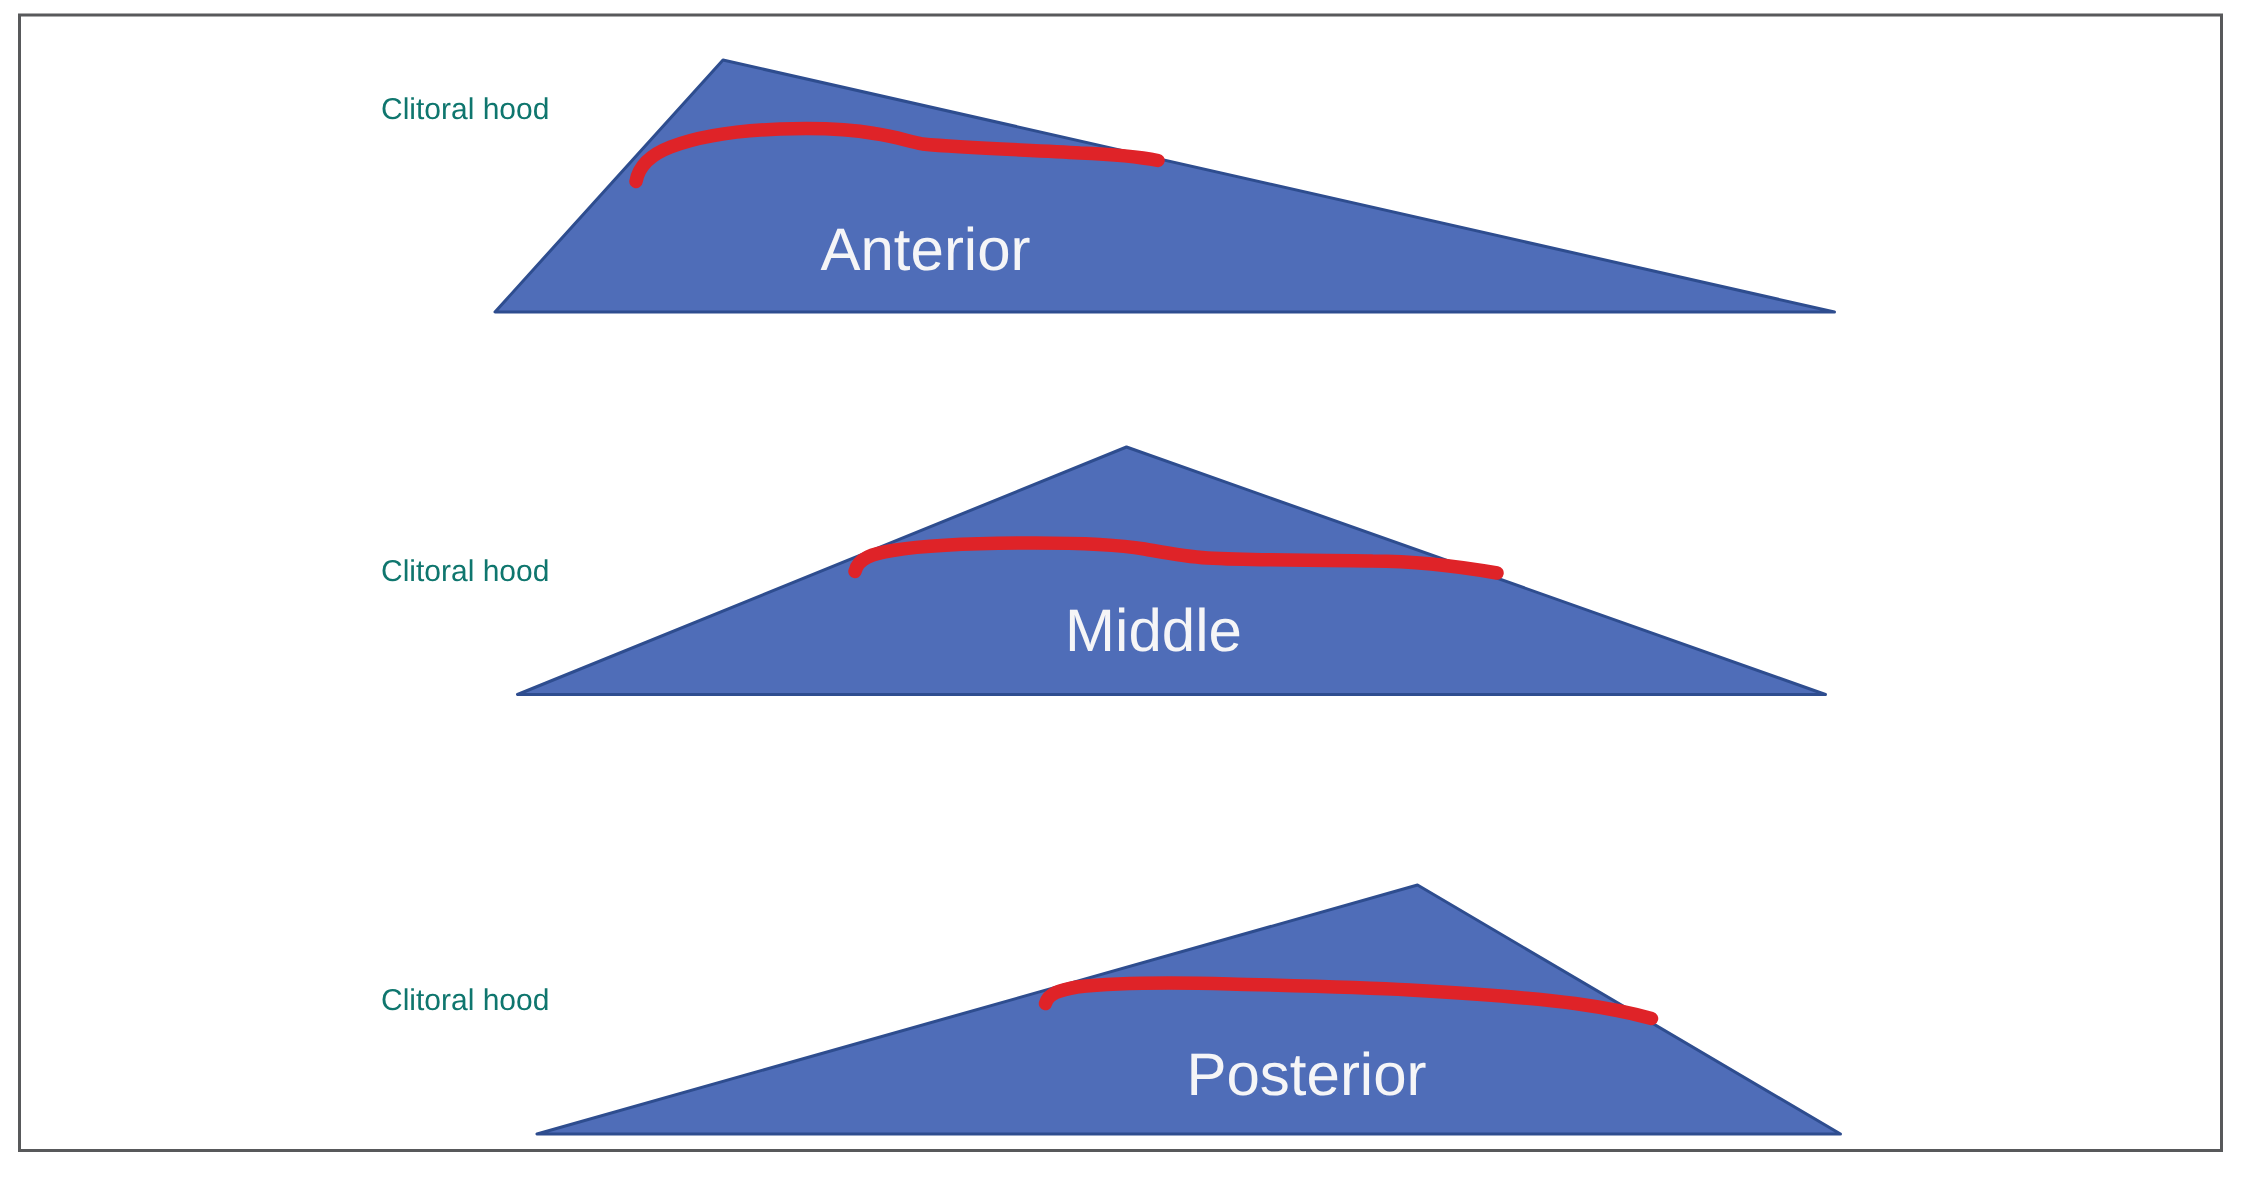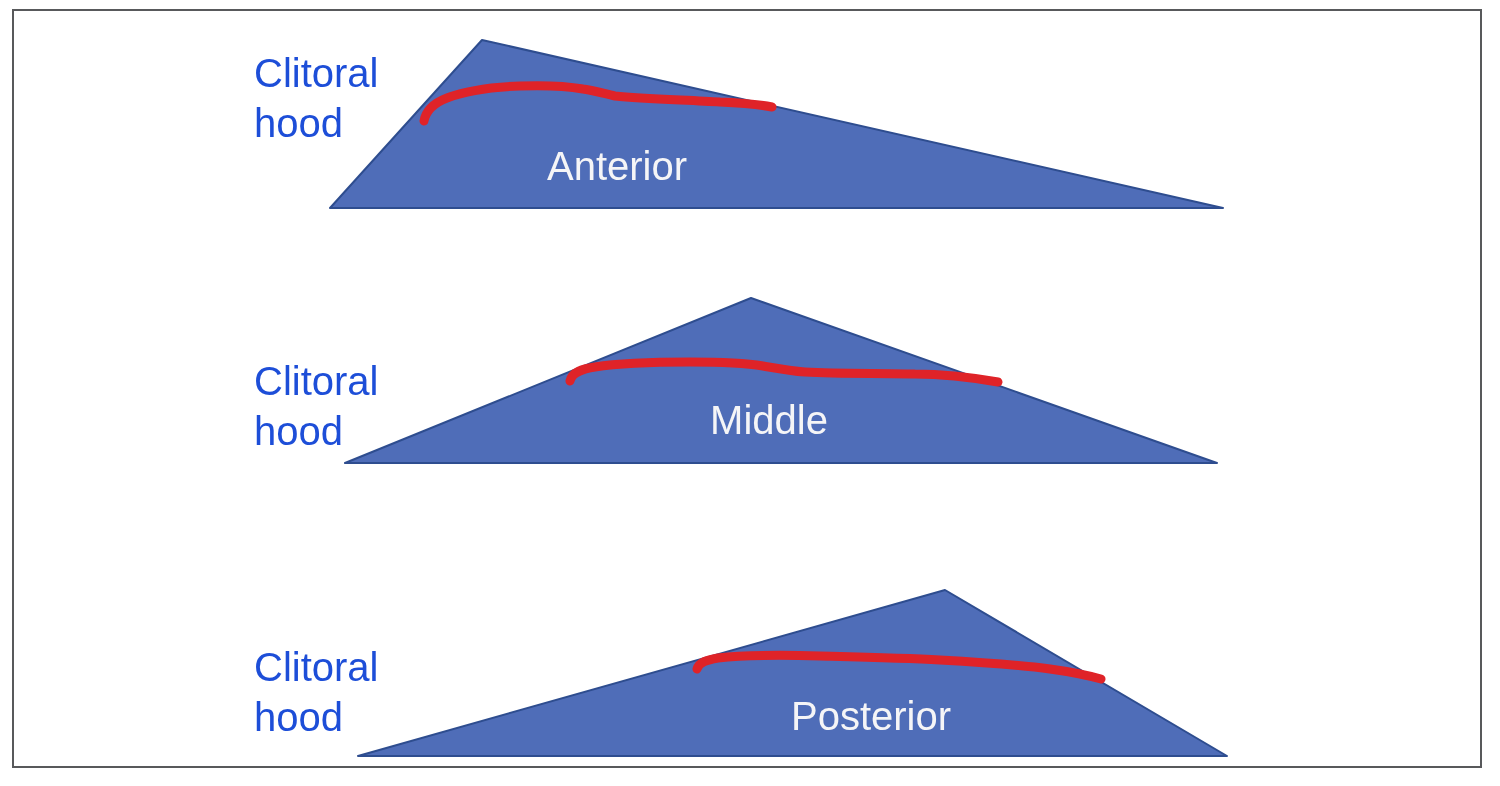--- a/index.html
+++ b/index.html
@@ -50,22 +50,22 @@
   .region-label {
     fill: #f5f5f7;
     font-family: "Liberation Sans", sans-serif;
     font-size: 40px;
     text-anchor: middle;
   }
   .side-label {
     position: absolute;
     left: 254px;
     width: 140px;
-    color: #1d4ed8;
-    font-size: 40px;
+    color: #0f766e;
+    font-size: 20px;
     line-height: 50px;
     font-family: "Liberation Sans", sans-serif;
   }
   .side-label.first  { top: 48px; }
   .side-label.second { top: 356px; }
   .side-label.third  { top: 642px; }
 </style>
 </head>
 <body>
 

